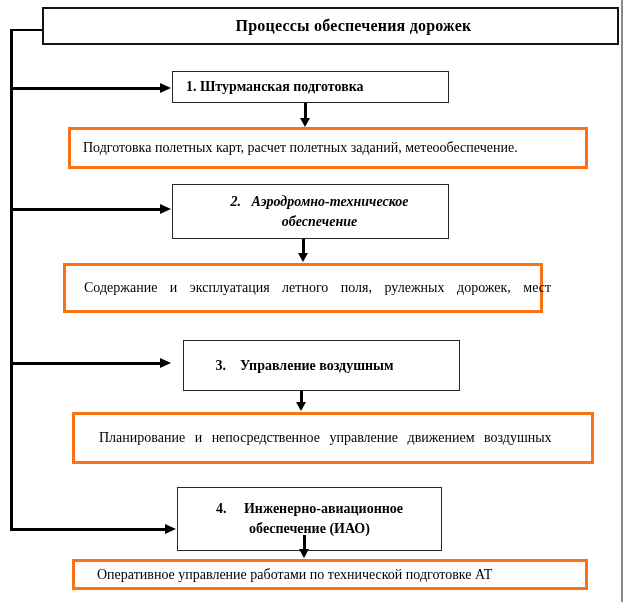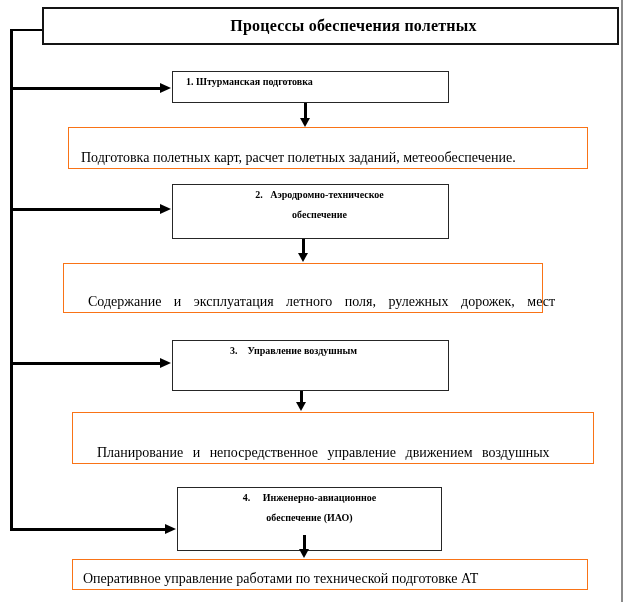--- a/index.html
+++ b/index.html
@@ -32,45 +32,45 @@
   .d2{left:302px;top:239px;height:14px;}
   .d3{left:300px;top:391px;height:11px;}
   .d4{left:303px;top:535px;height:14px;}
   .tri-down{width:0;height:0;border-left:5.5px solid transparent;border-right:5.5px solid transparent;border-top:9px solid #000;}
   .d1h{left:300px;top:118px;}
   .d2h{left:298px;top:253px;}
   .d3h{left:296px;top:402px;}
   .d4h{left:299px;top:549px;}
   
   .node-box{border:1.5px solid #262626;background:#fff;display:flex;flex-direction:column;
-    font-weight:bold;font-size:10px;line-height:20px;text-align:center;}
+    justify-content:center;font-weight:bold;font-size:14px;line-height:20px;text-align:center;}
   .n1{left:172px;top:71px;width:277px;height:32px;text-align:left;padding-left:13px;}
-  .n2{left:172px;top:184px;width:277px;height:55px;padding-left:18px;}
-  .n3{left:172px;top:340px;width:277px;height:51px;padding-right:34px;}
+  .n2{left:172px;top:184px;width:277px;height:55px;padding-left:18px;font-style:italic;}
+  .n3{left:183px;top:340px;width:277px;height:51px;padding-right:34px;}
   .n4{left:177px;top:487px;width:265px;height:64px;}
   
-  .desc-box{border:1px solid #f97316;background:#fff;display:flex;flex-direction:column;
-    justify-content:flex-end;font-size:14px;line-height:20px;}
+  .desc-box{border:3px solid #f97316;background:#fff;display:flex;flex-direction:column;
+    justify-content:center;font-size:14px;line-height:20px;}
   .desc-box .line{white-space:nowrap;}
   .p1{left:68px;top:127px;width:520px;height:42px;padding-left:12px;}
-  .p2{left:63px;top:263px;width:480px;height:50px;padding-left:24px;}
+  .p2{left:63px;top:263px;width:480px;height:50px;padding-left:18px;}
   .p3{left:72px;top:412px;width:522px;height:52px;padding-left:16px;}
-  .p4{left:72px;top:559px;width:516px;height:31px;padding-left:10px;}
+  .p4{left:72px;top:559px;width:516px;height:31px;padding-left:22px;}
   .ws-wide{word-spacing:9px;}
   .ws-med{word-spacing:6px;text-indent:8px;}
 </style>
 </head>
 <body>
 
 <div class="canvas">
 
   <div class="abs page-right"></div>
 
   <div class="abs title-box">
-    <span class="title-text">Процессы обеспечения полетных</span>
+    <span class="title-text">Процессы обеспечения дорожек</span>
   </div>
 
   <div class="abs trunk"></div>
   <div class="abs tconn"></div>
 
   <div class="abs hline b1"></div>
   <div class="abs tri-right b1h"></div>
   <div class="abs node-box n1">
     <div class="line">1. Штурманская подготовка</div>
   </div>

